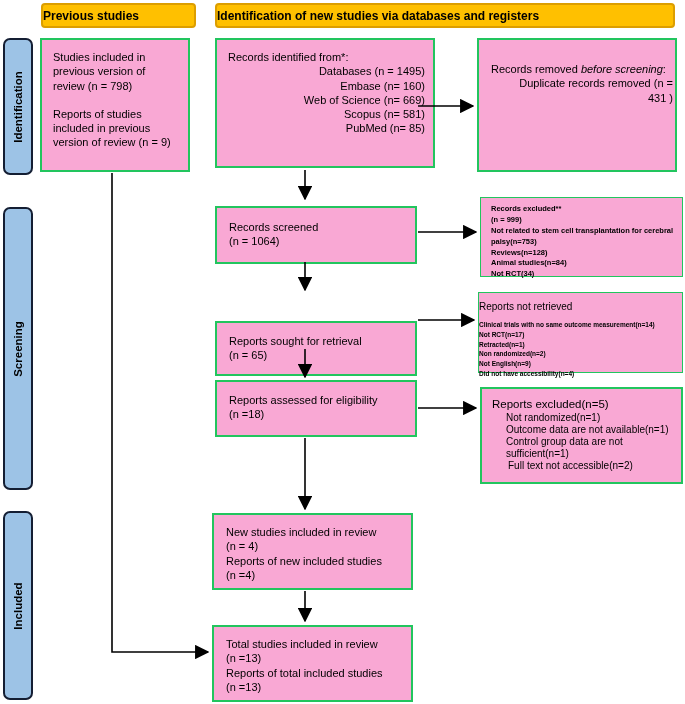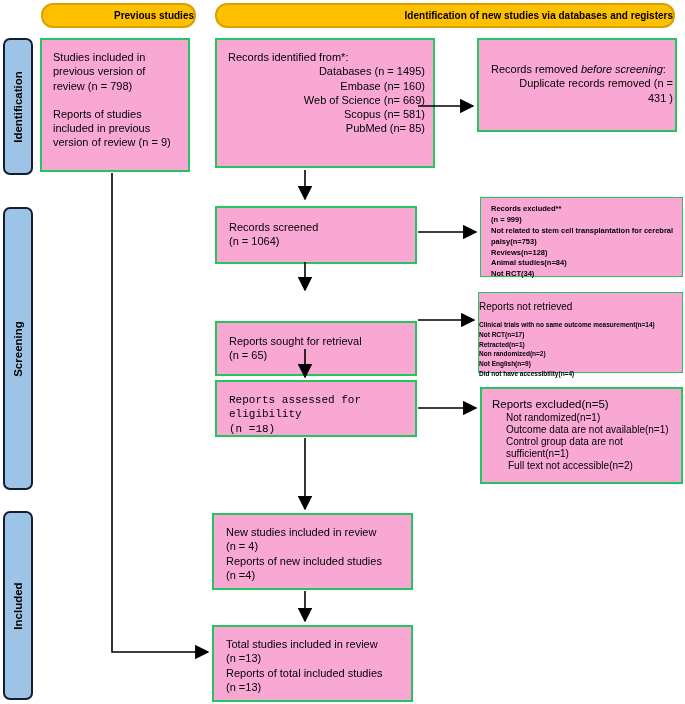--- a/index.html
+++ b/index.html
@@ -1,20 +1,20 @@
 <!DOCTYPE html>
 <html style="--yellow: #FFC000; --yellow-border: #DC9E00; --blue: #9DC3E6; --blue-border: #141E33;"><head>
 <meta charset="utf-8">
 <style>
   html,body{margin:0;padding:0;background:#fff;font-family:"Liberation Sans",sans-serif;color:#000;}
   #canvas{position:relative;width:685px;height:704px;background:#fff;overflow:hidden;}
 
   .hdr{position:absolute;background:var(--yellow,#FFC000);border:2px solid var(--yellow-border,#DC9E00);
-       border-radius:12px;display:flex;align-items:center;justify-content:flex-end;
-       font-weight:bold;font-size:10px;box-sizing:border-box;}
+       border-radius:4px;display:flex;align-items:center;justify-content:flex-start;
+       font-weight:bold;font-size:12px;box-sizing:border-box;}
 
   .side{position:absolute;left:3px;width:30px;background:var(--blue,#9DC3E6);
         border:2px solid var(--blue-border,#141E33);border-radius:7px;
         display:flex;align-items:center;justify-content:center;box-sizing:border-box;}
   .side span{transform:rotate(-90deg);white-space:nowrap;font-weight:bold;font-size:11.5px;}
 
   .box{position:absolute;background:#f9a8d4;border:2px solid #22c55e;box-sizing:border-box;
        font-size:11px;line-height:1.3;}
   .box.thin{border-width:1.5px;}
   .pad{padding:10px 8px 6px 11px;}
@@ -59,21 +59,21 @@
 
   <div class="box pad" style="left:215px;top:38px;width:220px;height:130px;">
     <div>Records identified from*:</div>
     <div class="indent">Databases (n = 1495)</div>
     <div class="indent">Embase (n= 160)</div>
     <div class="indent">Web of Science (n= 669)</div>
     <div class="indent">Scopus (n= 581)</div>
     <div class="indent">PubMed (n= 85)</div>
   </div>
 
-  <div class="box" style="left:477px;top:38px;width:200px;height:94px;padding:22px 2px 6px 12px;">
+  <div class="box" style="left:477px;top:38px;width:200px;height:134px;padding:22px 2px 6px 12px;">
     <div><span>Records removed </span><span class="it">before screening</span><span>:</span></div>
     <div class="indent">Duplicate records removed (n = 431 )</div>
   </div>
 
   <div class="box" style="left:215px;top:206px;width:202px;height:58px;padding:12px 8px 4px 12px;">
     <div>Records screened</div>
     <div>(n = 1064)</div>
   </div>
 
   <div class="box thin small-bold" style="left:480px;top:197px;width:203px;height:80px;padding:6px 8px 4px 10px;">
@@ -94,21 +94,21 @@
     <div class="sub">Reports not retrieved</div>
     <div style="height:7px;"></div>
     <div class="tiny-bold">Clinical trials with no same outcome measurement(n=14)</div>
     <div class="tiny-bold">Not RCT(n=17)</div>
     <div class="tiny-bold">Retracted(n=1)</div>
     <div class="tiny-bold">Non randomized(n=2)</div>
     <div class="tiny-bold">Not English(n=9)</div>
     <div class="tiny-bold">Did not have accessibility(n=4)</div>
   </div>
 
-  <div class="box" style="left:215px;top:380px;width:202px;height:57px;padding:11px 8px 4px 12px;font-family:Liberation Mono, monospace;">
+  <div class="box" style="left:215px;top:380px;width:202px;height:57px;padding:11px 8px 4px 12px;">
     <div>Reports assessed for eligibility</div>
     <div>(n =18)</div>
   </div>
 
   <div class="box" style="left:480px;top:387px;width:203px;height:97px;padding:8px 8px 4px 10px;">
     <div style="font-size:11.5px;">Reports excluded(n=5)</div>
     <div class="sub" style="margin-left:14px;">Not randomized(n=1)</div>
     <div class="sub" style="margin-left:14px;">Outcome data are not available(n=1)</div>
     <div class="sub" style="margin-left:14px;">Control group data are not sufficient(n=1)</div>
     <div class="sub" style="margin-left:16px;">Full text not accessible(n=2)</div>

